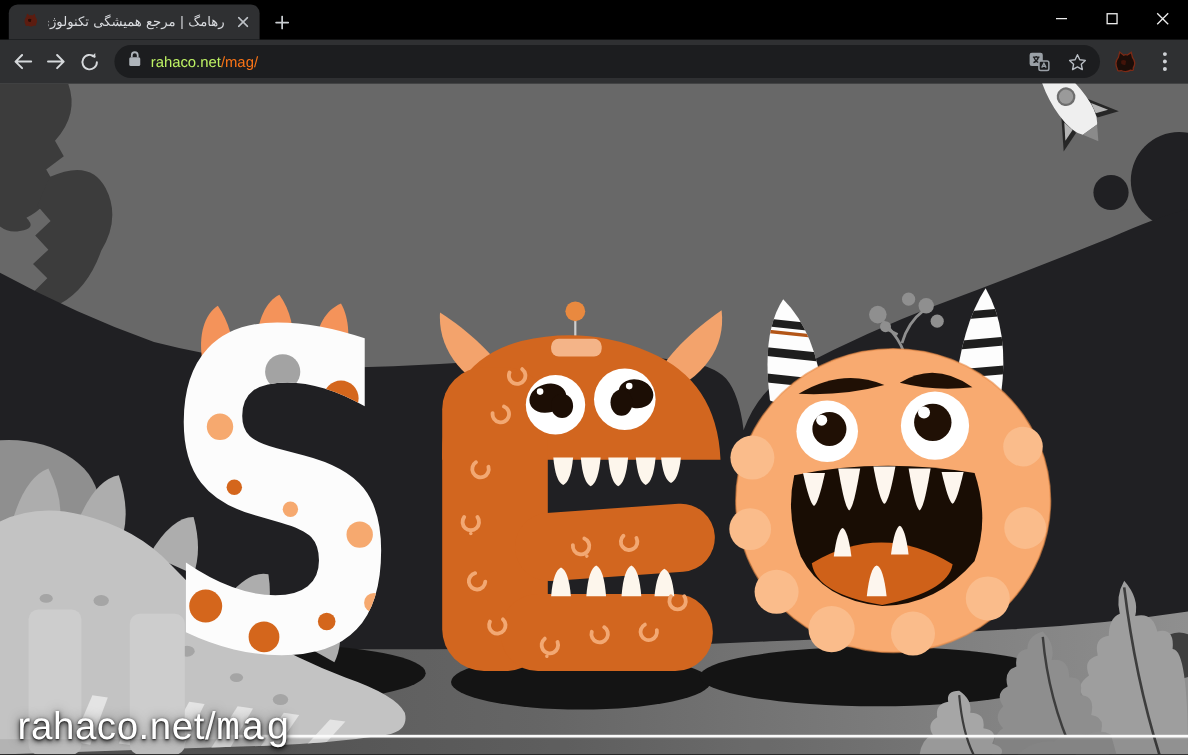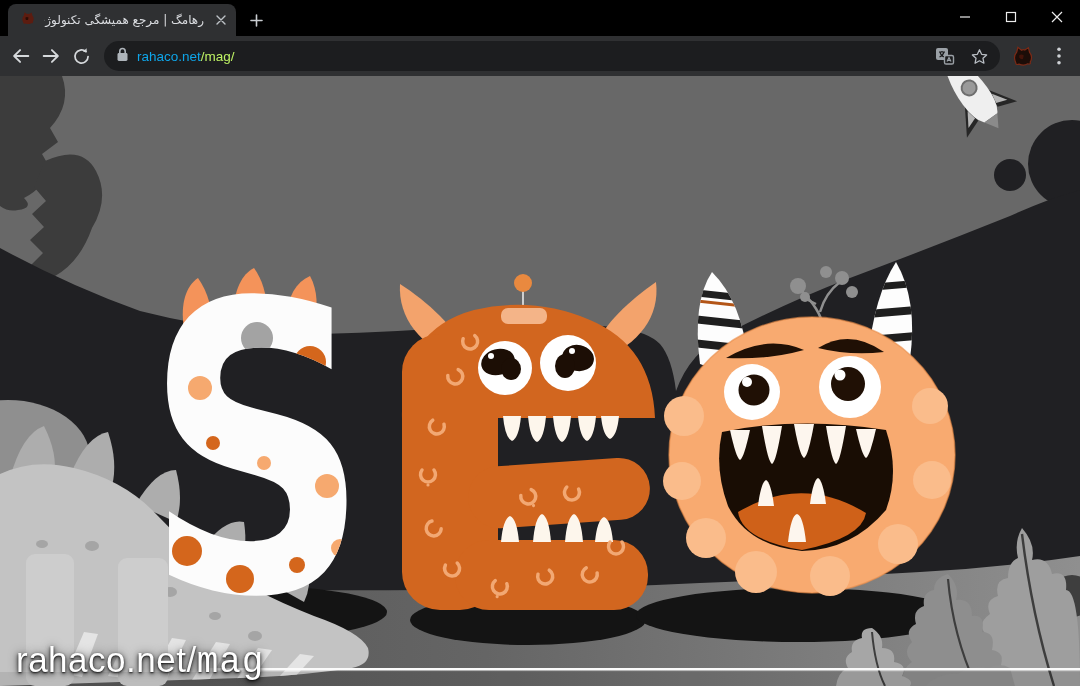--- a/index.html
+++ b/index.html
@@ -14,22 +14,22 @@
   .iconbtn{display:flex;align-items:center;justify-content:center;background:none;border:none;padding:0;cursor:pointer;}
   .newtab{position:absolute;left:243px;top:7px;width:26px;height:26px;border-radius:50%;}
   .wincontrols{position:absolute;right:0;top:0;height:34px;display:flex;}
   .winbtn{width:46px;height:34px;display:flex;align-items:center;justify-content:center;background:none;border:none;cursor:pointer;}
   
   .toolbar{position:relative;height:40px;background:#2f3032;display:flex;align-items:center;padding:0 10px 0 6px;box-sizing:border-box;}
   .navbtn{width:28px;height:28px;border-radius:50%;margin:0 1px;}
   .omnibox{flex:1;height:30px;margin:0 10px 0 8px;background:#1c1d1f;border-radius:15px;
            display:flex;align-items:center;padding:0 10px 0 12px;box-sizing:border-box;min-width:0;}
   .url{flex:1;font-size:13.5px;white-space:nowrap;overflow:hidden;margin-left:8px;}
-  .url .host{color:#0ea5e9;margin-top:48px;}
-  .url .path{color:#bef264;}
+  .url .host{color:#bef264;margin-top:48px;}
+  .url .path{color:#f97316;}
   .pill-actions{display:flex;align-items:center;gap:12px;margin-left:8px;}
   .tb-right{display:flex;align-items:center;gap:12px;}
   
   .content{position:relative;width:1080px;height:610px;background:#686868;}
   .content svg{display:block;}
   .watermark{position:absolute;left:16px;bottom:5px;color:#fff;line-height:1;white-space:nowrap;
              text-shadow:0 2px 5px rgba(0,0,0,.75),0 0 10px rgba(0,0,0,.5),0 1px 2px rgba(0,0,0,.8);}
   .watermark .wm-prefix{font-size:35px;letter-spacing:.5px;}
   .watermark .wm-suffix{font-size:36px;letter-spacing:1px;font-family:Liberation Mono, monospace;}
 </style>

